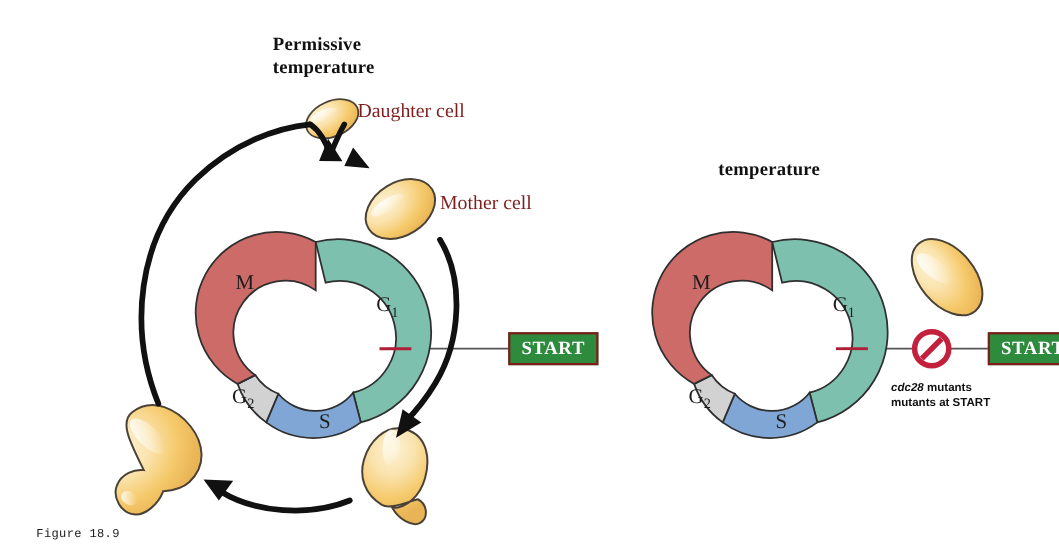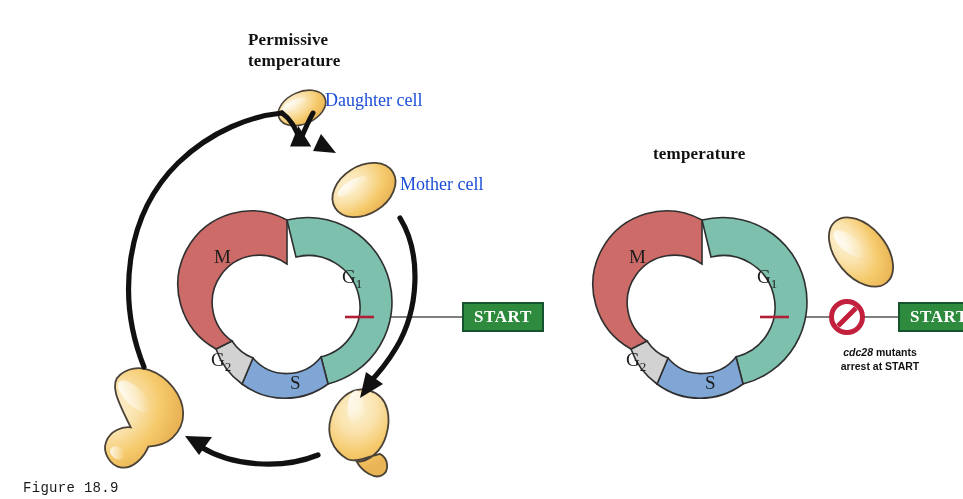--- a/index.html
+++ b/index.html
@@ -26,21 +26,21 @@
     color: #111111;
     letter-spacing: 0.2px;
   }
   #permissive-title { left: 248px; top: 29px; }
   #nonpermissive-title { left: 653px; top: 143px; }
 
   .cell-label {
     position: absolute;
     font-family: "Liberation Serif", serif;
     font-size: 18px;
-    color: #1d4ed8;
+    color: #7f1d1d;
     white-space: nowrap;
   }
   #daughter-cell-label { left: 325px; top: 90px; }
   #mother-cell-label { left: 400px; top: 174px; font-family: Liberation Serif, serif; }
 
   .svg-layer {
     position: absolute;
     left: 0;
     top: 0;
     width: 963px;
@@ -52,55 +52,55 @@
     font-size: 19px;
     fill: #1d1d1d;
   }
   .phase-sub {
     font-size: 13px;
   }
 
   .start-box {
     position: absolute;
     background: #2e8b3d;
-    border: 2px solid #14532d;
+    border: 2px solid #7f1d1d;
     color: #ffffff;
     font-family: "Liberation Serif", serif;
     font-weight: bold;
     font-size: 17px;
     letter-spacing: 0.6px;
     padding: 4px 10px 5px 10px;
     text-align: center;
     line-height: 1;
   }
   #start-box-left { left: 462px; top: 302px; }
   #start-box-right { left: 898px; top: 302px; }
 
   #arrest-caption {
     position: absolute;
     left: 810px;
     top: 345px;
     width: 140px;
-    text-align: center;
+    text-align: left;
     font-family: "Liberation Sans", sans-serif;
     font-weight: bold;
     font-size: 10.5px;
     line-height: 1.35;
     color: #111111;
   }
   #arrest-caption .gene {
     font-style: italic;
   }
 
   #figure-number {
     position: absolute;
-    left: 23px;
+    left: 33px;
     top: 480px;
     font-family: "Liberation Mono", monospace;
-    font-size: 14px;
+    font-size: 11px;
     color: #1a1a1a;
     letter-spacing: 0.3px;
   }
 </style>
 </head>
 <body>
 
 <div id="figure-root">
 
   <div class="panel-title" id="permissive-title">
@@ -221,18 +221,18 @@
       <circle cx="0" cy="0" r="15.5" fill="#ffffff" stroke="#c2203c" stroke-width="5"></circle>
       <line x1="-9" y1="9" x2="9" y2="-9" stroke="#c2203c" stroke-width="5" stroke-linecap="butt"></line>
     </g>
   </svg>
 
   <div class="start-box" id="start-box-left">START</div>
   <div class="start-box" id="start-box-right">START</div>
 
   <div id="arrest-caption">
     <span class="gene">cdc28</span><span> mutants</span><br>
-    <span>arrest at START</span>
+    <span>mutants at START</span>
   </div>
 
   <div id="figure-number">Figure 18.9</div>
 
 </div>
 
 </body></html>

